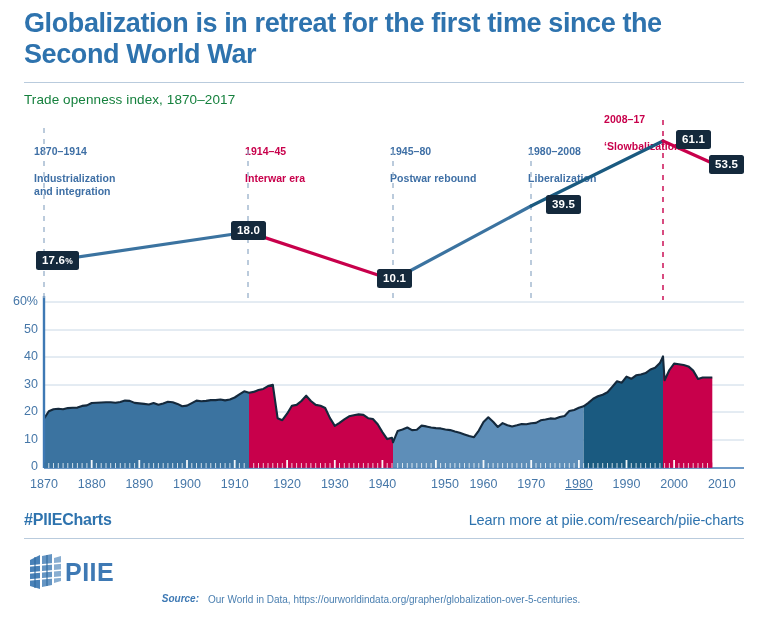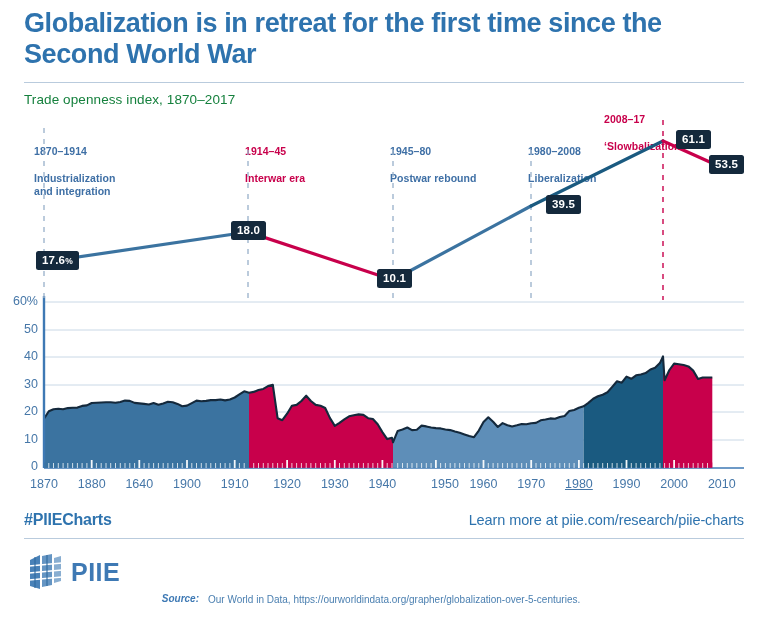--- a/index.html
+++ b/index.html
@@ -95,21 +95,21 @@
     font-size: 14.5px; color: #2E73AE;
     letter-spacing: -0.1px;
   }
   #footer-rule {
     position: absolute; left: 24px; top: 538px;
     width: 720px; height: 1px; background: #B9CBDD;
   }
   #logo-wrap {
     position: absolute; left: 26px; top: 551px;
     width: 130px; height: 42px;
-    display: flex; align-items: center; gap: 7px;
+    display: flex; align-items: center; gap: 1px;
   }
   #logo-text {
     font-size: 25px; font-weight: bold; color: #3E79B4;
     letter-spacing: 0.5px;
   }
   .note-row {
     position: absolute;
     display: flex;
   }
   .note-key {
@@ -385,21 +385,21 @@
   <div class="ylab" style="left:4px;  top:294px;">60%</div>
   <div class="ylab" style="left:4px;  top:322px;">50</div>
   <div class="ylab" style="left:4px;  top:349px;">40</div>
   <div class="ylab" style="left:4px;  top:377px;">30</div>
   <div class="ylab" style="left:4px;  top:404px;">20</div>
   <div class="ylab" style="left:4px;  top:432px;">10</div>
   <div class="ylab" style="left:4px;  top:459px;">0</div>
 
   <div class="xlab" style="left:21px;">1870</div>
   <div class="xlab" style="left:68.7px;">1880</div>
-  <div class="xlab" style="left:116.3px;">1640</div>
+  <div class="xlab" style="left:116.3px;">1890</div>
   <div class="xlab" style="left:164px;">1900</div>
   <div class="xlab" style="left:211.7px;">1910</div>
   <div class="xlab" style="left:264.1px;">1920</div>
   <div class="xlab" style="left:311.8px;">1930</div>
   <div class="xlab" style="left:359.4px;">1940</div>
   <div class="xlab" style="left:422px;">1950</div>
   <div class="xlab" style="left:460.5px;">1960</div>
   <div class="xlab" style="left:508.2px;">1970</div>
   <div class="xlab" style="left:555.9px;text-decoration:underline;">1980</div>
   <div class="xlab" style="left:603.5px;">1990</div>

